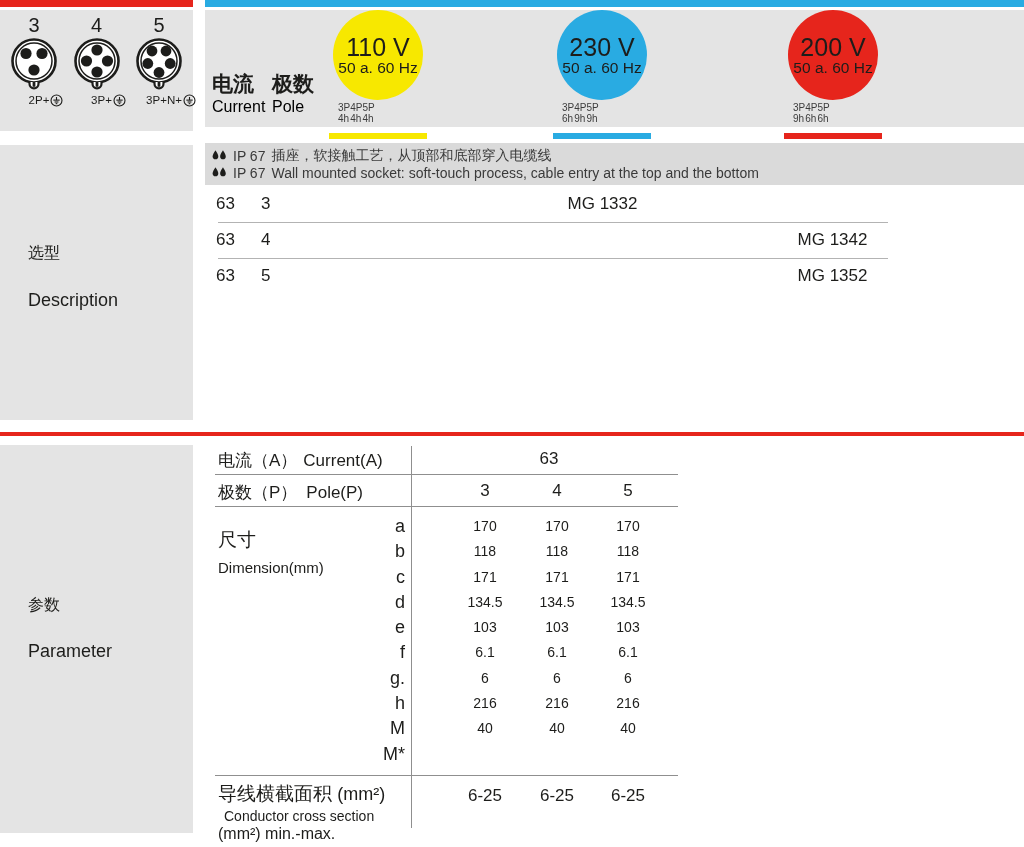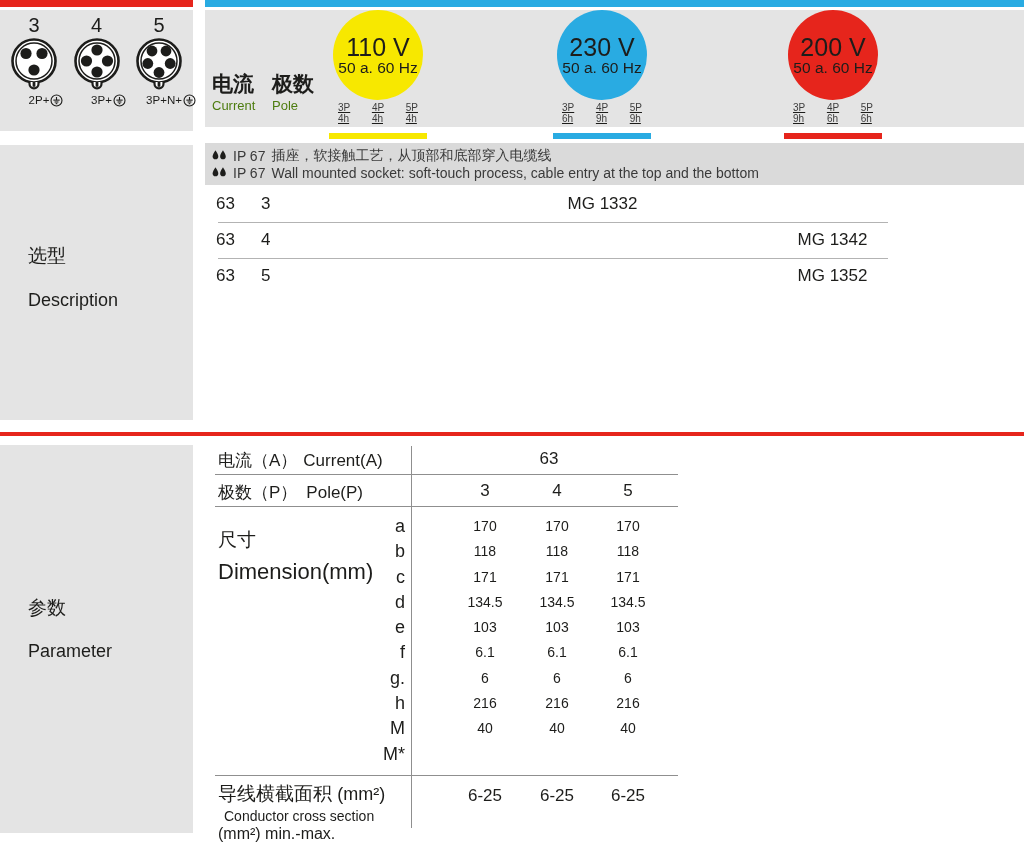--- a/index.html
+++ b/index.html
@@ -15,28 +15,28 @@
   
   .connector-panel{left:0;top:10px;width:193px;height:121px;display:flex;justify-content:space-between;padding:4px 4px 0 4px;box-sizing:border-box;}
   .conn{display:flex;flex-direction:column;align-items:center;width:60px;}
   .conn-count{font-size:20px;line-height:22px;}
   .conn svg.socket{display:block;}
   .conn-label{font-size:11.5px;line-height:13px;display:flex;align-items:center;gap:1px;margin-top:2px;white-space:nowrap;margin-left:24px;}
 
   
   .header-panel{left:205px;top:10px;width:819px;height:117px;}
   .hp-zh{position:absolute;font-size:21px;font-weight:bold;}
-  .hp-en{position:absolute;font-size:13px;color:#4d7c0f;}
+  .hp-en{position:absolute;font-size:16px;color:#000000;}
   .cur-zh{left:7px;top:60px;} .cur-en{left:7px;top:88px;}
   .pol-zh{left:67px;top:60px;} .pol-en{left:67px;top:88px;}
   .vcircle{position:absolute;top:0;width:90px;height:90px;border-radius:50%;display:flex;flex-direction:column;align-items:center;justify-content:center;}
   .vc-0{left:128px;align-items:center;} .vc-1{left:352px;} .vc-2{left:583px;}
   .vvolt{font-size:25px;line-height:26px;}
   .vfreq{font-size:15.5px;line-height:16px;}
-  .pcols{position:absolute;top:92px;width:90px;display:flex;justify-content:space-between;padding:0 5px;box-sizing:border-box;text-decoration:underline;}
+  .pcols{position:absolute;top:92px;width:90px;display:flex;padding:0 5px;box-sizing:border-box;}
   .pc-0{left:128px;} .pc-1{left:352px;} .pc-2{left:583px;}
   .pcol{font-size:10px;line-height:11px;color:#3c3c3c;}
 
   
   .ub{top:133px;width:98px;height:6px;}
   .ub-0{left:329px;} .ub-1{left:553px;} .ub-2{left:784px;}
 
   
   .ip-bar{left:205px;top:143px;width:819px;height:42px;background:#dadada;padding:4px 0 0 7px;box-sizing:border-box;font-size:14px;color:#3a3a3a;}
   .ip-line{display:flex;align-items:center;gap:6px;height:17px;white-space:nowrap;}
@@ -48,38 +48,38 @@
   .sel-cur{position:absolute;left:216px;}
   .sel-pole{position:absolute;left:261px;}
   .sel-code{position:absolute;width:125px;text-align:center;}
   .code-blue{left:540px;} .code-red{left:770px;}
   .sel-sep{left:218px;width:670px;height:1px;background:#b3b3b3;}
   .ss-0{top:222px;} .ss-1{top:258px;}
 
   
   .desc-panel{left:0;top:145px;width:193px;height:275px;}
   .param-panel{left:0;top:445px;width:193px;height:388px;}
-  .side-zh{position:absolute;left:28px;font-size:19px;}
+  .side-zh{position:absolute;left:28px;font-size:16px;}
   .side-en{position:absolute;left:28px;font-size:18px;}
   .desc-zh{top:98px;} .desc-en{top:145px;}
   .par-zh{top:150px;} .par-en{top:196px;}
 
   .divider{left:0;top:432px;width:1024px;height:4px;}
 
   
   .pt-label{position:absolute;left:218px;font-size:17px;display:flex;gap:6px;align-items:baseline;white-space:nowrap;}
   .ptl-current{top:449px;} .ptl-pole{top:481px;gap:9px;}
   .pt-63{left:420px;top:449px;width:258px;text-align:center;font-size:17px;}
   .pt-pole-val{top:481px;width:72px;text-align:center;font-size:17px;}
   .col-1{left:449px;} .col-2{left:521px;} .col-3{left:592px;}
   .pt-sep{left:215px;width:463px;height:1px;background:#8f8f8f;}
   .pts-0{top:474px;} .pts-1{top:506px;} .pts-2{top:775px;}
   .pt-vline{left:411px;top:446px;width:1px;height:382px;background:#8f8f8f;}
   .dim-zh{left:218px;top:527px;font-size:19px;}
-  .dim-en{left:218px;top:559px;font-size:22px;}
+  .dim-en{left:218px;top:559px;font-size:15px;}
   .dim-rows{left:215px;top:514px;width:463px;}
   .dim-row{position:relative;height:25.3px;}
   .dim-key{position:absolute;left:0;width:190px;text-align:right;font-size:18px;line-height:25.3px;}
   .dim-v{position:absolute;width:72px;text-align:center;font-size:14px;line-height:25.3px;}
   .dv1{left:234px;} .dv2{left:306px;} .dv3{left:377px;}
   .dim-span{position:absolute;left:234px;width:215px;text-align:center;font-size:15px;line-height:25.3px;}
   .cond-zh{left:218px;top:781px;font-size:19px;white-space:nowrap;}
   .cond-unit{font-size:18px;}
   .cond-en1{left:224px;top:808px;font-size:14px;}
   .cond-en2{left:218px;top:825px;font-size:16px;}

